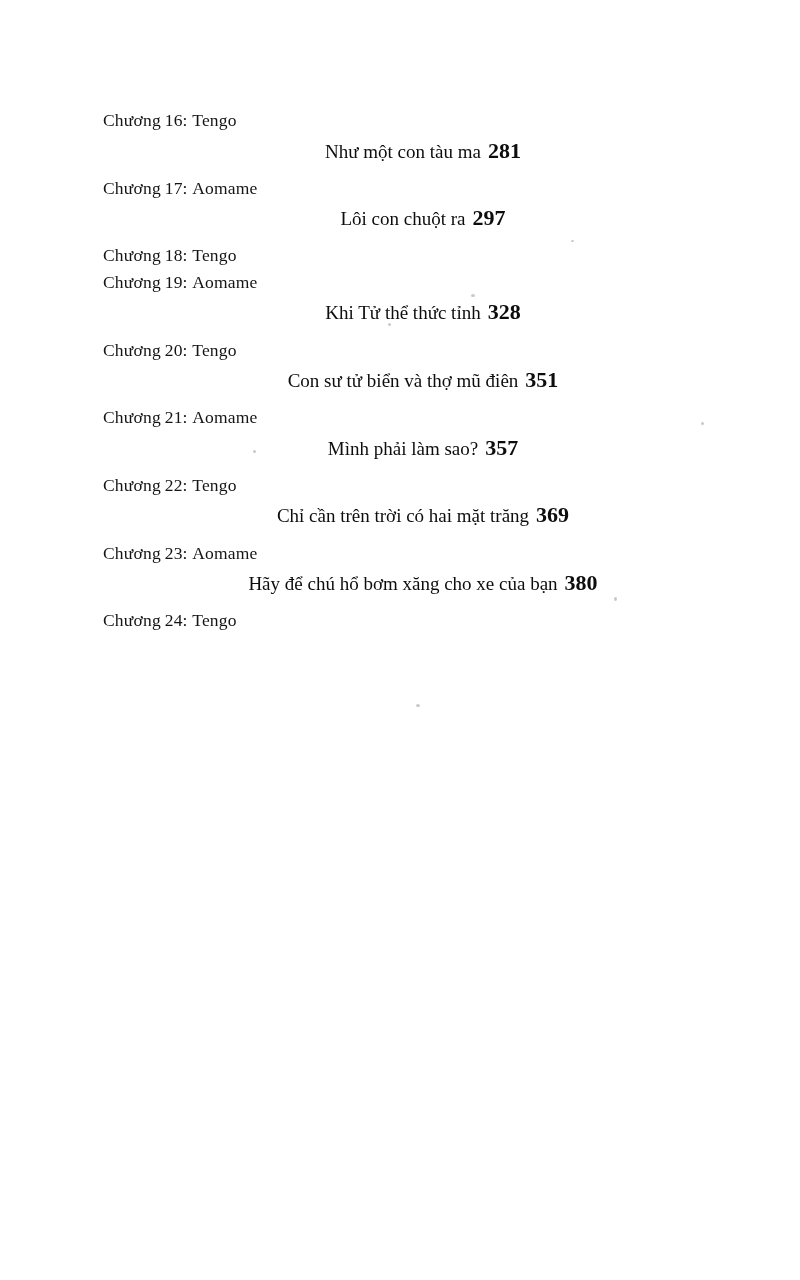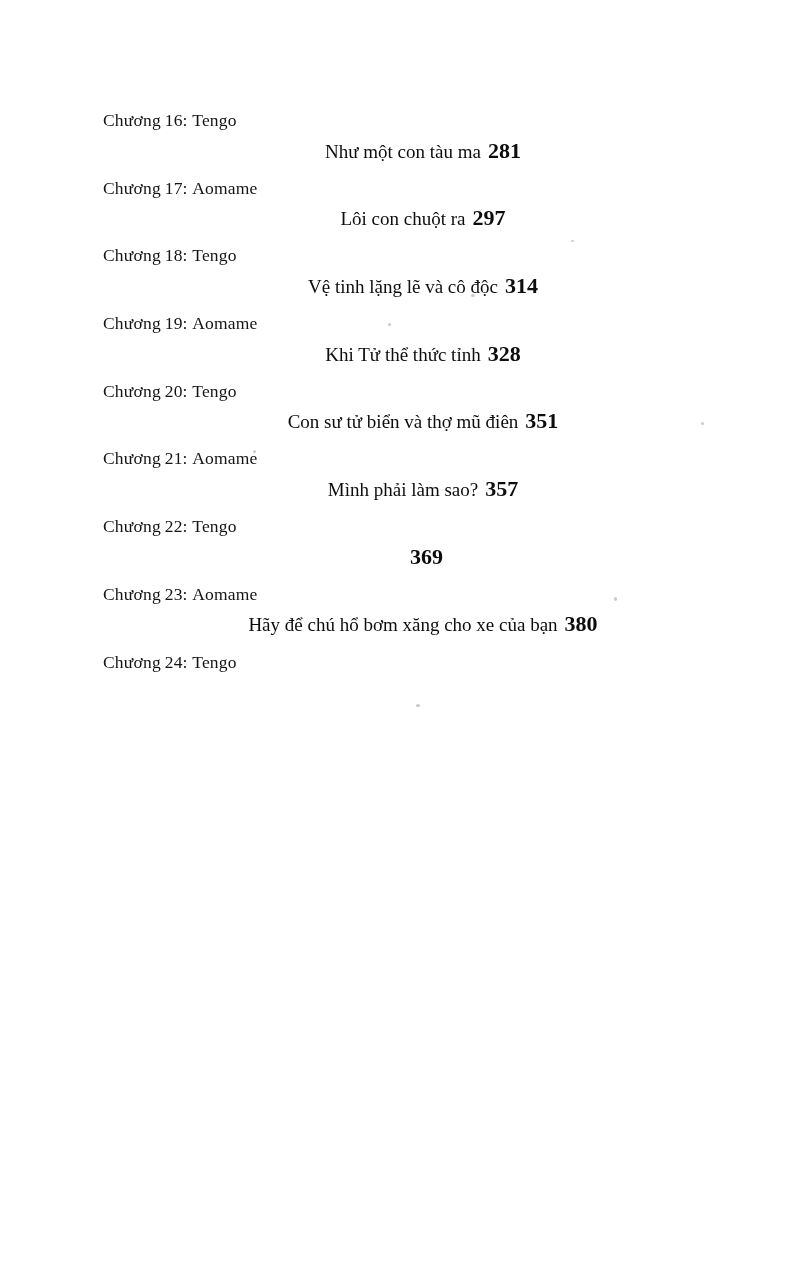--- a/index.html
+++ b/index.html
@@ -103,24 +103,20 @@
       <div class="title-row">
         <span class="title-text">Lôi con chuột ra</span>
         <span class="page-num">297</span>
       </div>
     </div>
 
     <div class="entry">
       <div class="chapter-line">
         <span class="cap">Chương</span><span class="sc">&nbsp;</span><span class="cap">18</span><span class="cap">:&nbsp;</span><span class="cap">Tengo</span>
       </div>
-      <div class="title-row">
-        <span class="title-text">Vệ tinh lặng lẽ và cô độc</span>
-        <span class="page-num">314</span>
-      </div>
     </div>
 
     <div class="entry">
       <div class="chapter-line">
         <span class="cap">Chương</span><span class="sc">&nbsp;</span><span class="cap">19</span><span class="cap">:&nbsp;</span><span class="cap">Aomame</span>
       </div>
       <div class="title-row">
         <span class="title-text">Khi Tử thể thức tỉnh</span>
         <span class="page-num">328</span>
       </div>
@@ -144,20 +140,21 @@
         <span class="title-text">Mình phải làm sao?</span>
         <span class="page-num">357</span>
       </div>
     </div>
 
     <div class="entry">
       <div class="chapter-line">
         <span class="cap">Chương</span><span class="sc">&nbsp;</span><span class="cap">22</span><span class="cap">:&nbsp;</span><span class="cap">Tengo</span>
       </div>
       <div class="title-row">
+        <span class="title-text">Chỉ cần trên trời có hai mặt trăng</span>
         <span class="page-num">369</span>
       </div>
     </div>
 
     <div class="entry">
       <div class="chapter-line">
         <span class="cap">Chương</span><span class="sc">&nbsp;</span><span class="cap">23</span><span class="cap">:&nbsp;</span><span class="cap">Aomame</span>
       </div>
       <div class="title-row">
         <span class="title-text">Hãy để chú hổ bơm xăng cho xe của bạn</span>

